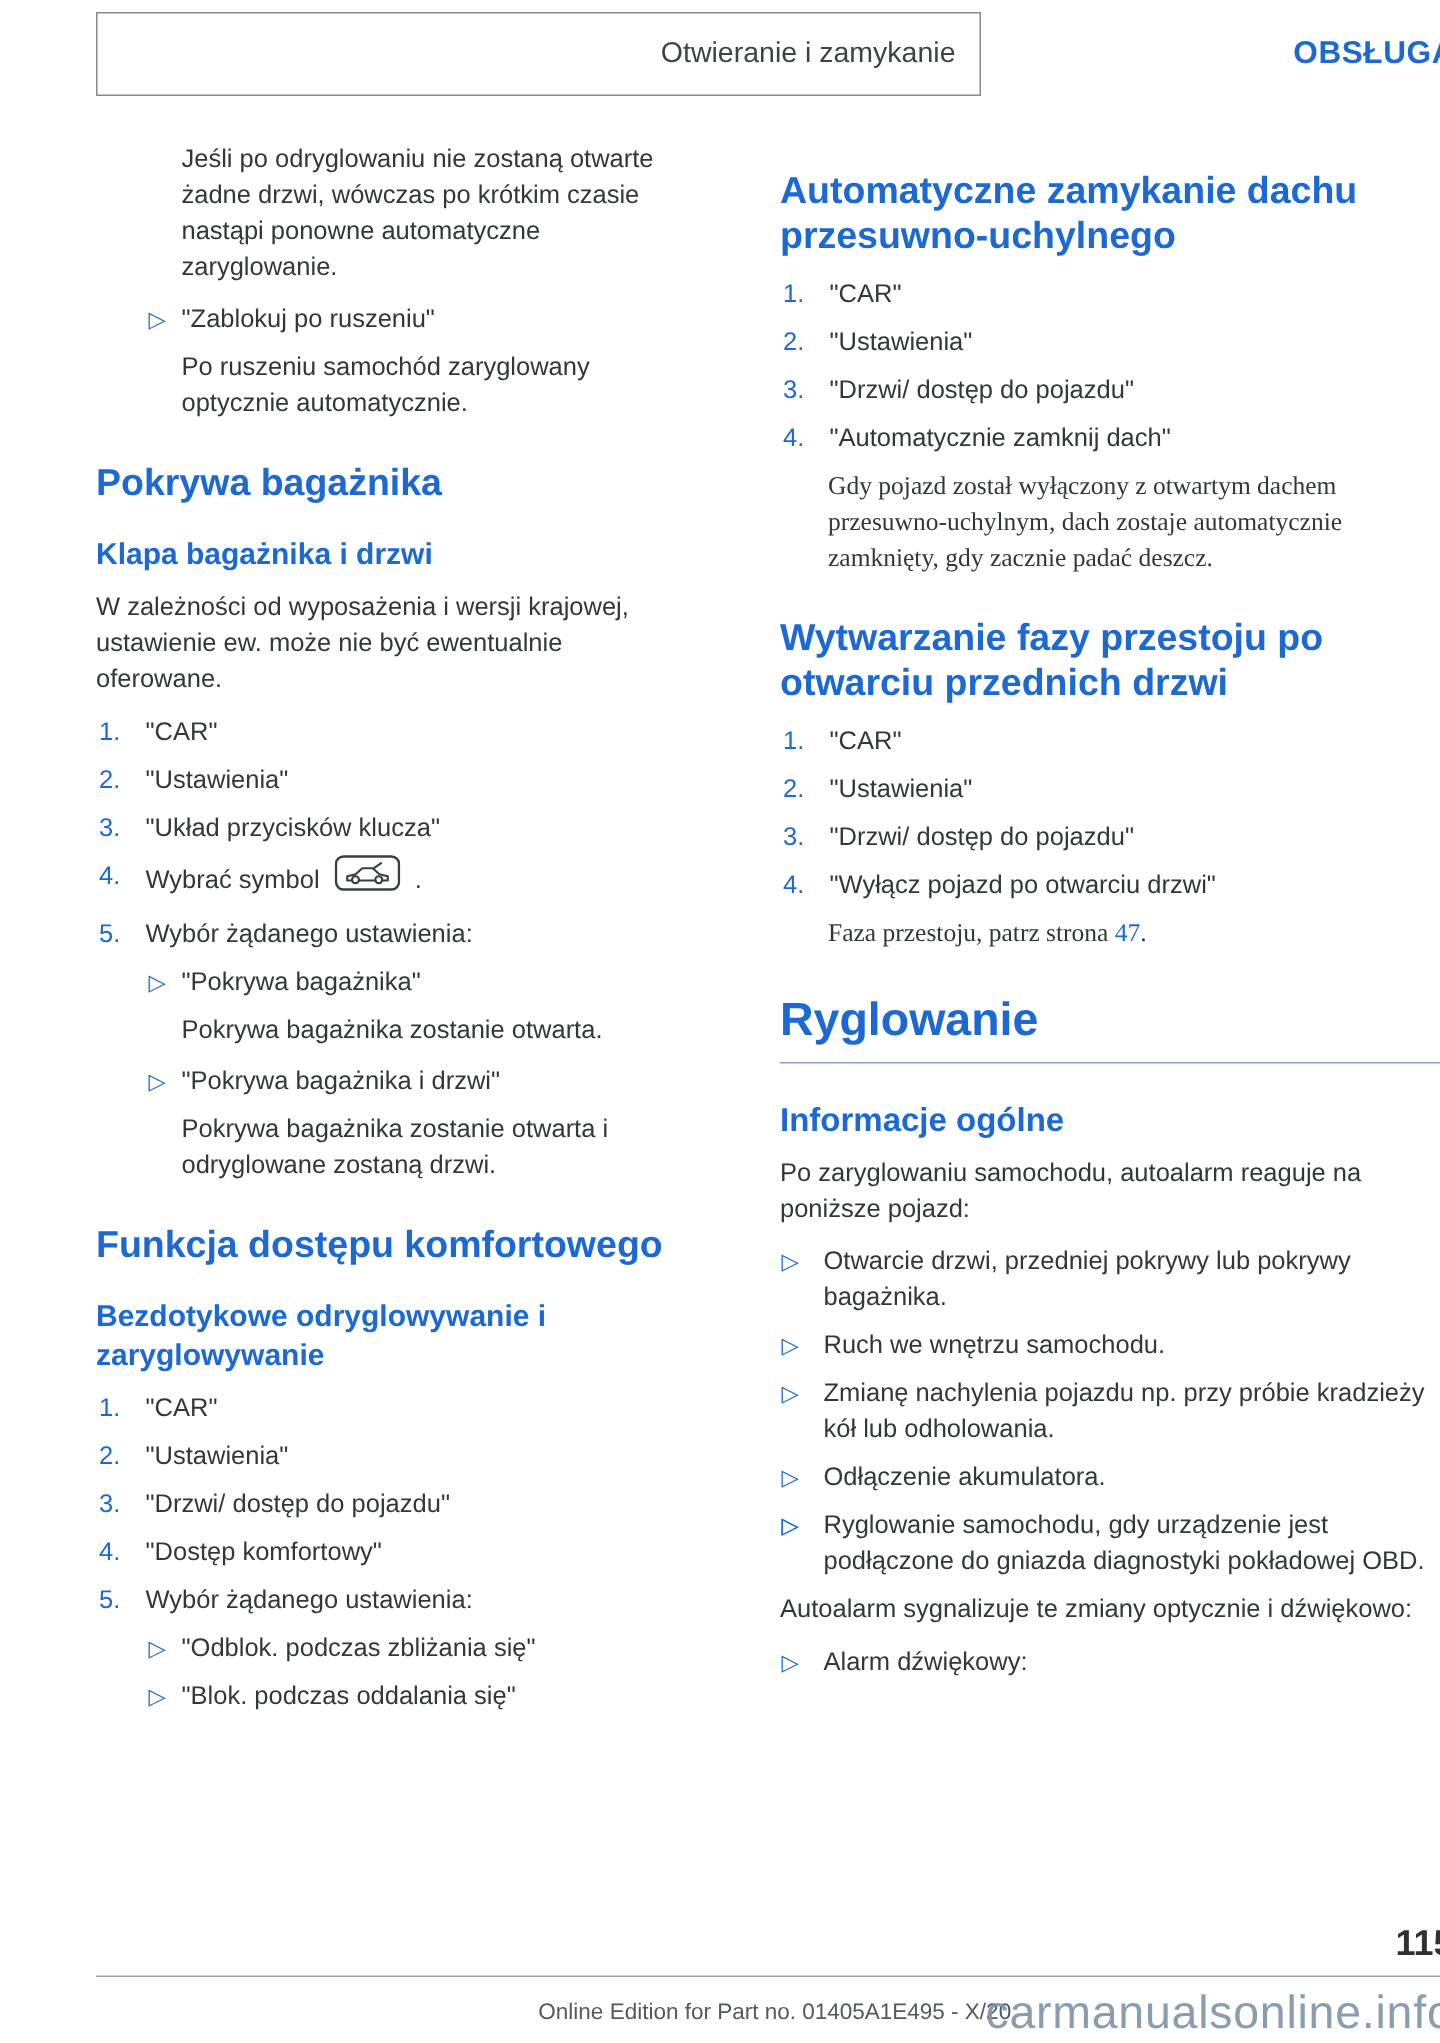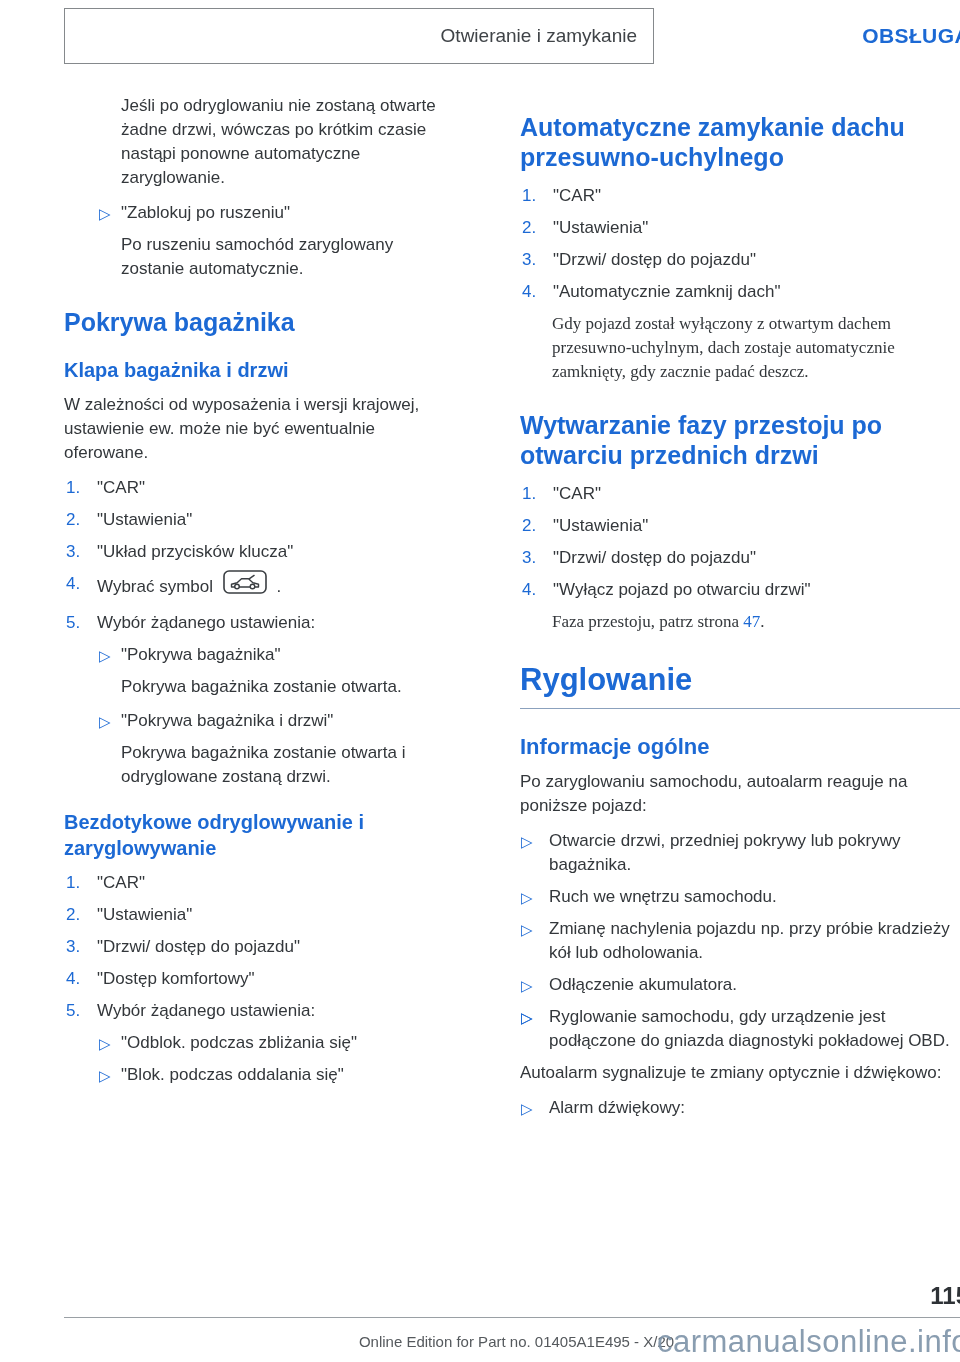--- a/index.html
+++ b/index.html
@@ -83,21 +83,21 @@
   <div class="content">
 
     <div class="col">
 
       <p class="para indent2">Jeśli po odryglowaniu nie zostaną otwarte żadne drzwi, wówczas po krótkim czasie nastąpi ponowne automatyczne zaryglowanie.</p>
 
       <div class="tri lvl1">
         <span class="marker">▷</span>
         <span>"Zablokuj po ruszeniu"</span>
       </div>
-      <p class="para indent2 note">Po ruszeniu samochód zaryglowany zostanie automatycznie.</p>
+      <p class="para indent2 note">Po ruszeniu samochód zaryglowany optycznie automatycznie.</p>
 
       <h2 class="h2">Pokrywa bagażnika</h2>
       <h3 class="h3">Klapa bagażnika i drzwi</h3>
       <p class="para">W zależności od wyposażenia i wersji krajowej, ustawienie ew. może nie być ewentualnie oferowane.</p>
 
       <div class="oli">
         <span class="num">1.</span>
         <span>"CAR"</span>
       </div>
       <div class="oli">
@@ -134,20 +134,21 @@
         <span>"Pokrywa bagażnika"</span>
       </div>
       <p class="para indent2 note">Pokrywa bagażnika zostanie otwarta.</p>
 
       <div class="tri lvl1">
         <span class="marker">▷</span>
         <span>"Pokrywa bagażnika i drzwi"</span>
       </div>
       <p class="para indent2 note">Pokrywa bagażnika zostanie otwarta i odryglowane zostaną drzwi.</p>
 
+      <h2 class="h2">Funkcja dostępu komfortowego</h2>
       <h3 class="h3">Bezdotykowe odryglowywanie i zaryglowywanie</h3>
 
       <div class="oli">
         <span class="num">1.</span>
         <span>"CAR"</span>
       </div>
       <div class="oli">
         <span class="num">2.</span>
         <span>"Ustawienia"</span>
       </div>

